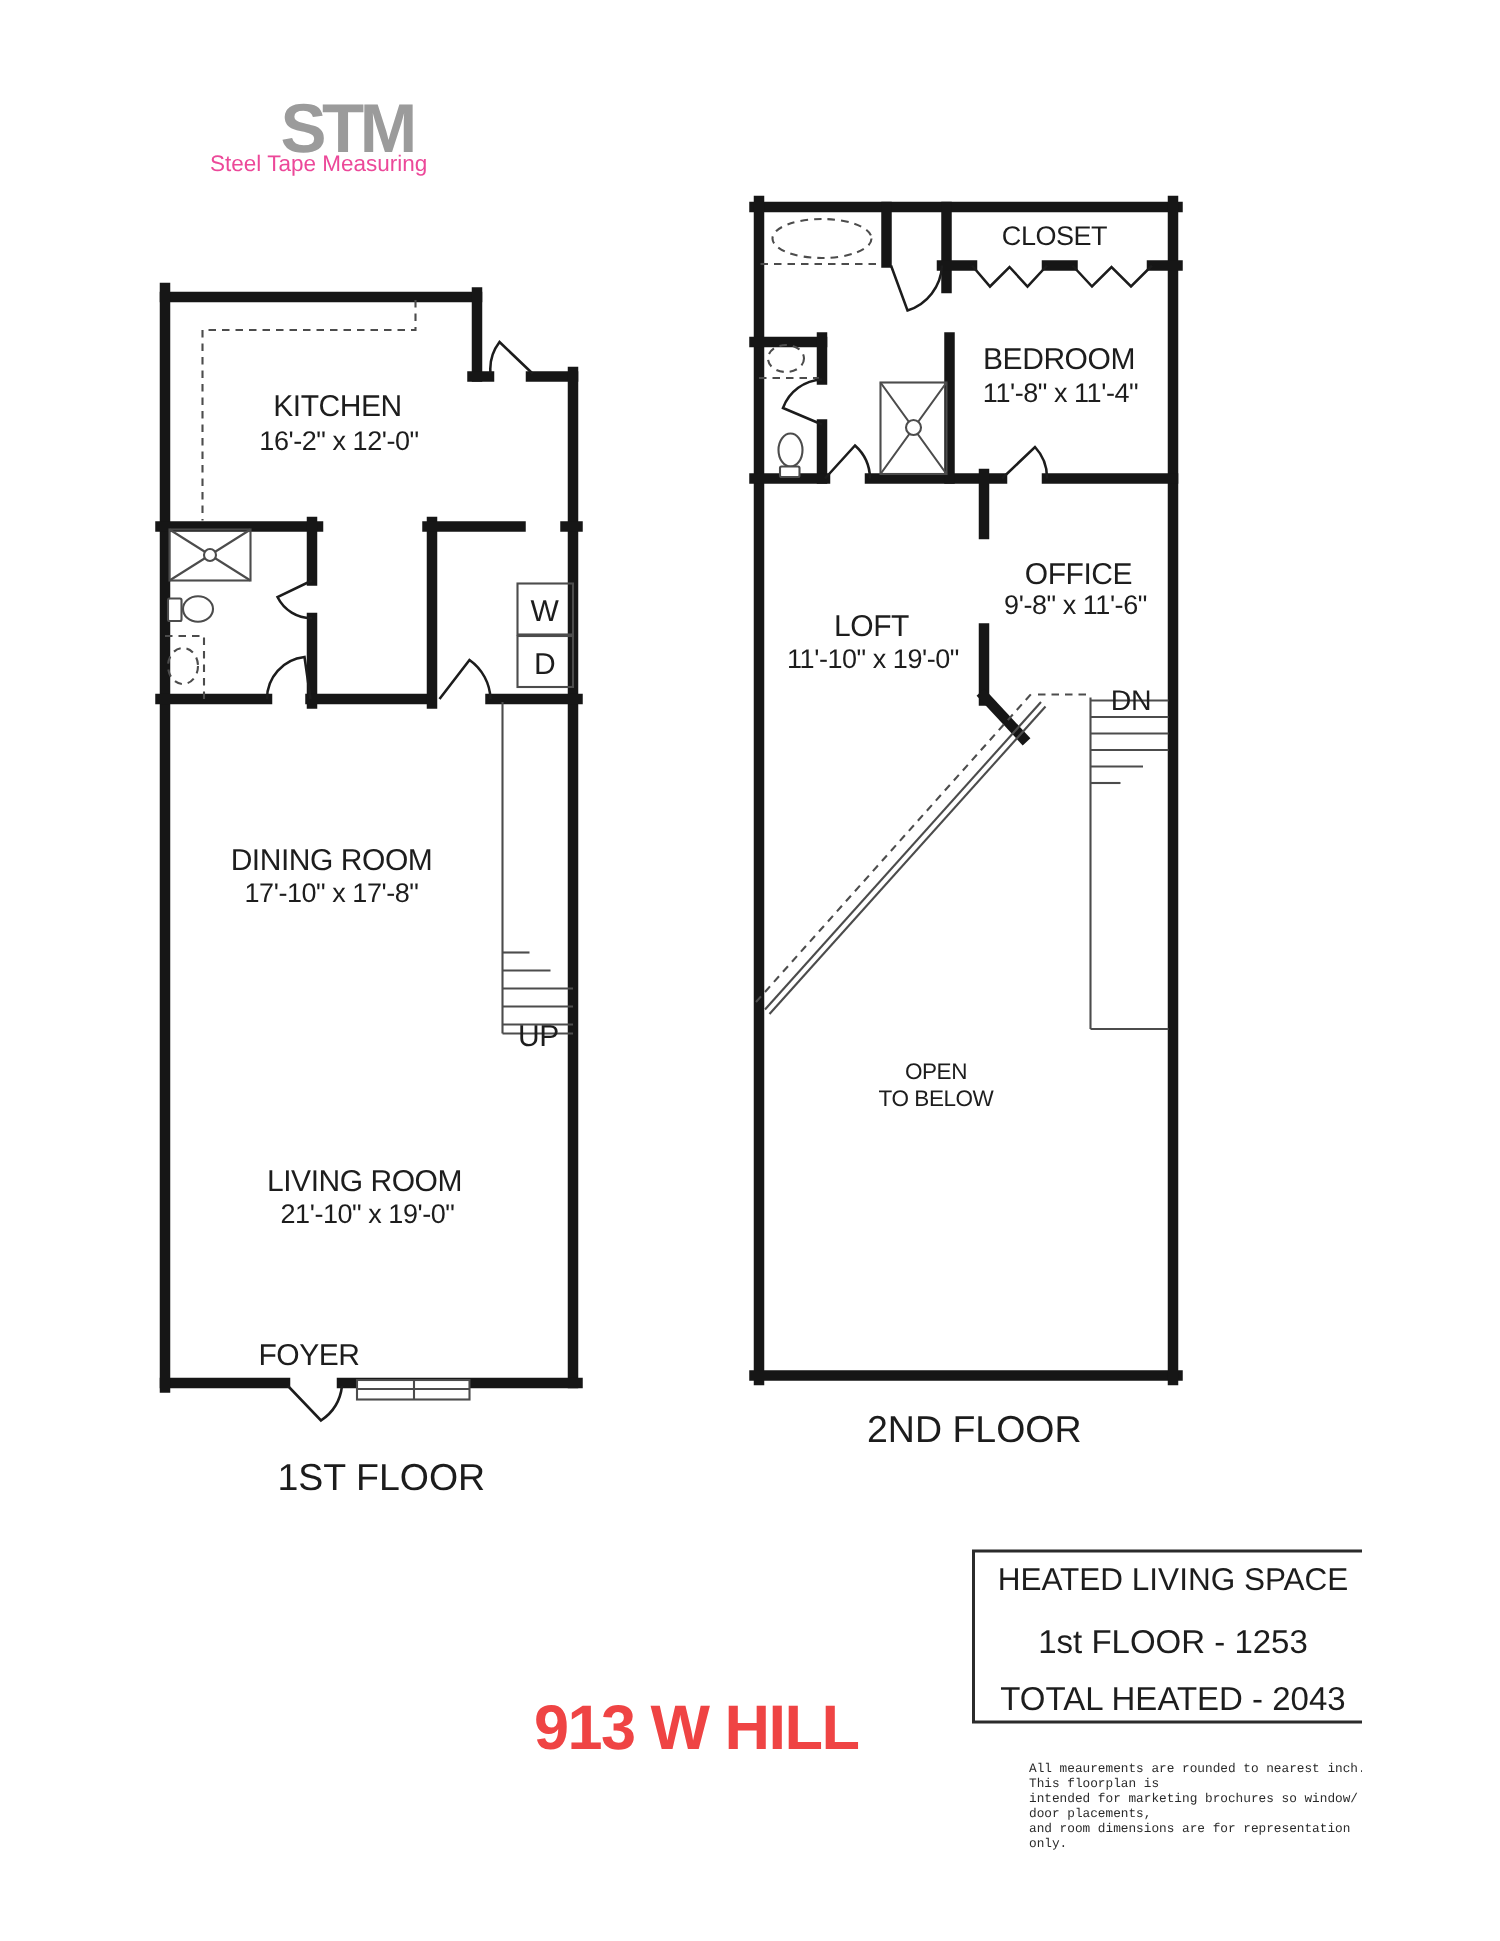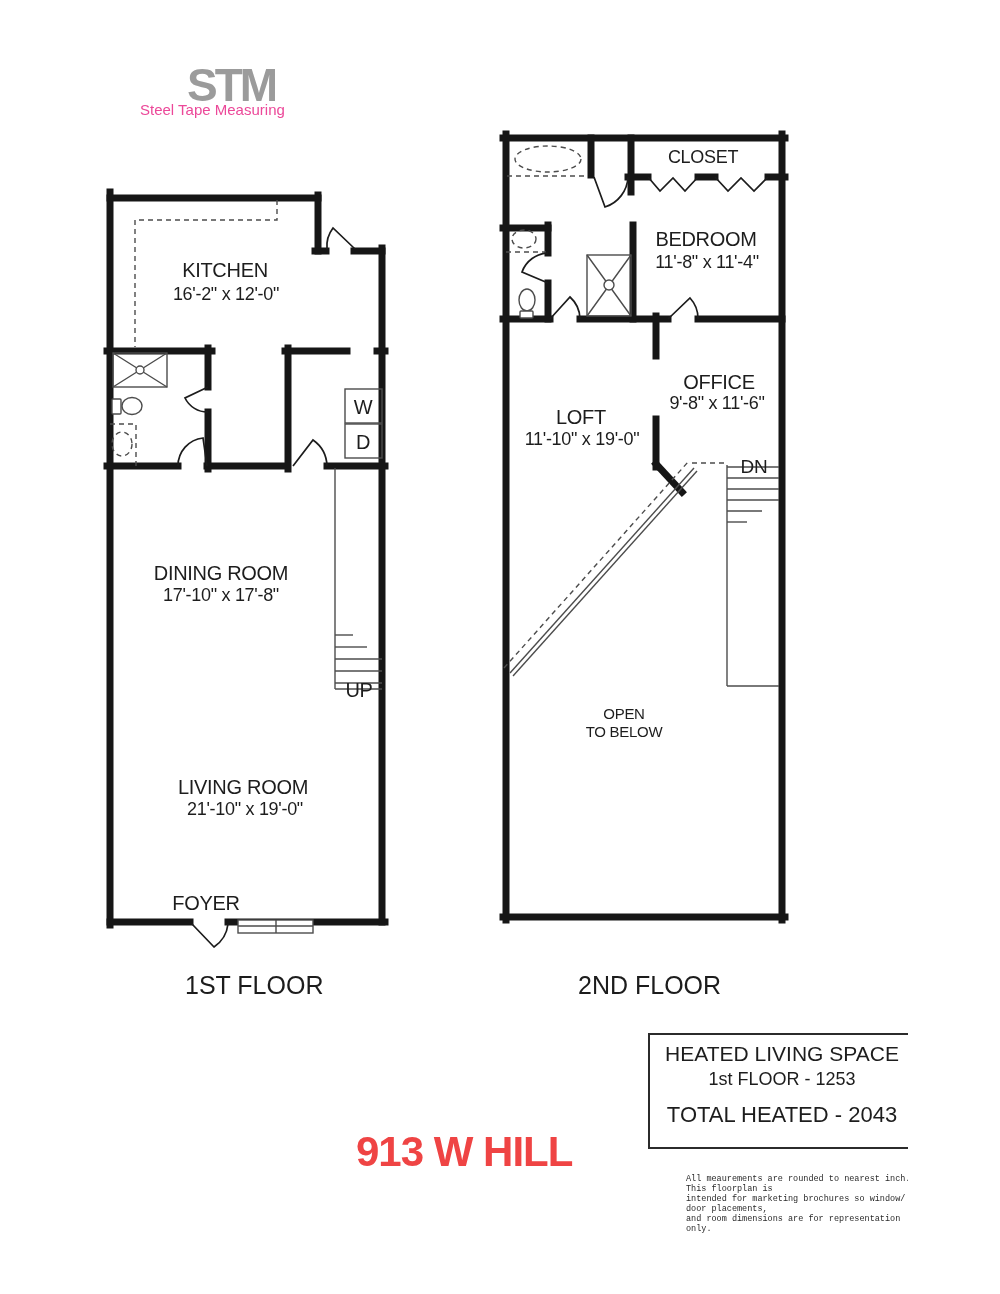--- a/index.html
+++ b/index.html
@@ -24,21 +24,21 @@
   .dashf{stroke:#4c4c4c;stroke-width:1.4;fill:none;stroke-dasharray:5 4;}
   text{font-family:"Liberation Sans",sans-serif;fill:#1d1d1d;letter-spacing:-0.3px;}
   .t20{font-size:20px;} .t18{font-size:18px;} .t15{font-size:15px;} .t19{font-size:19px;}
 
   
   .floorlabel{position:absolute;font-size:25px;letter-spacing:0px;color:#1c1c1c;}
 
   .summary{position:absolute;left:648px;top:1033px;width:264px;height:112px;
            border:2px solid #2b2b2b;text-align:center;background:#fff;}
   .summary .s-title{font-size:21px;margin-top:7px;}
-  .summary .s-line{font-size:18px;margin-top:3px;}
+  .summary .s-line{font-size:22px;margin-top:16px;}
   .summary .s-total{font-size:22px;margin-top:12px;}
 
   .address{position:absolute;left:356px;top:1128px;font-size:42px;font-weight:600;
            letter-spacing:-1px;color:#ef4444;white-space:nowrap;}
 
   .disclaimer{position:absolute;left:686px;top:1174px;width:240px;font-size:8.5px;
               line-height:10px;color:#2a2a2a;font-family:Liberation Mono, monospace;}
 </style>
 </head>
 <body>
@@ -207,21 +207,21 @@
     <text class="t18" x="707" y="268" text-anchor="middle">11'-8" x 11'-4"</text>
     <text class="t20" x="719" y="389" text-anchor="middle">OFFICE</text>
     <text class="t18" x="717" y="409" text-anchor="middle">9'-8" x 11'-6"</text>
     <text class="t20" x="581" y="424" text-anchor="middle">LOFT</text>
     <text class="t18" x="582" y="445" text-anchor="middle">11'-10" x 19'-0"</text>
     <text class="t15" x="624" y="719" text-anchor="middle">OPEN</text>
     <text class="t15" x="624" y="737" text-anchor="middle">TO BELOW</text>
   </svg>
 
   <div class="floorlabel" style="left:185px;top:971px">1ST FLOOR</div>
-  <div class="floorlabel" style="left:578px;top:971px">2ND FLOOR</div>
+  <div class="floorlabel" style="left:578px;top:939px">2ND FLOOR</div>
 
   <div class="summary">
     <div class="s-title">HEATED LIVING SPACE</div>
     <div class="s-line">1st FLOOR - 1253</div>
     <div class="s-total">TOTAL HEATED - 2043</div>
   </div>
 
   <div class="address">913 W HILL</div>
 
   <div class="disclaimer">

